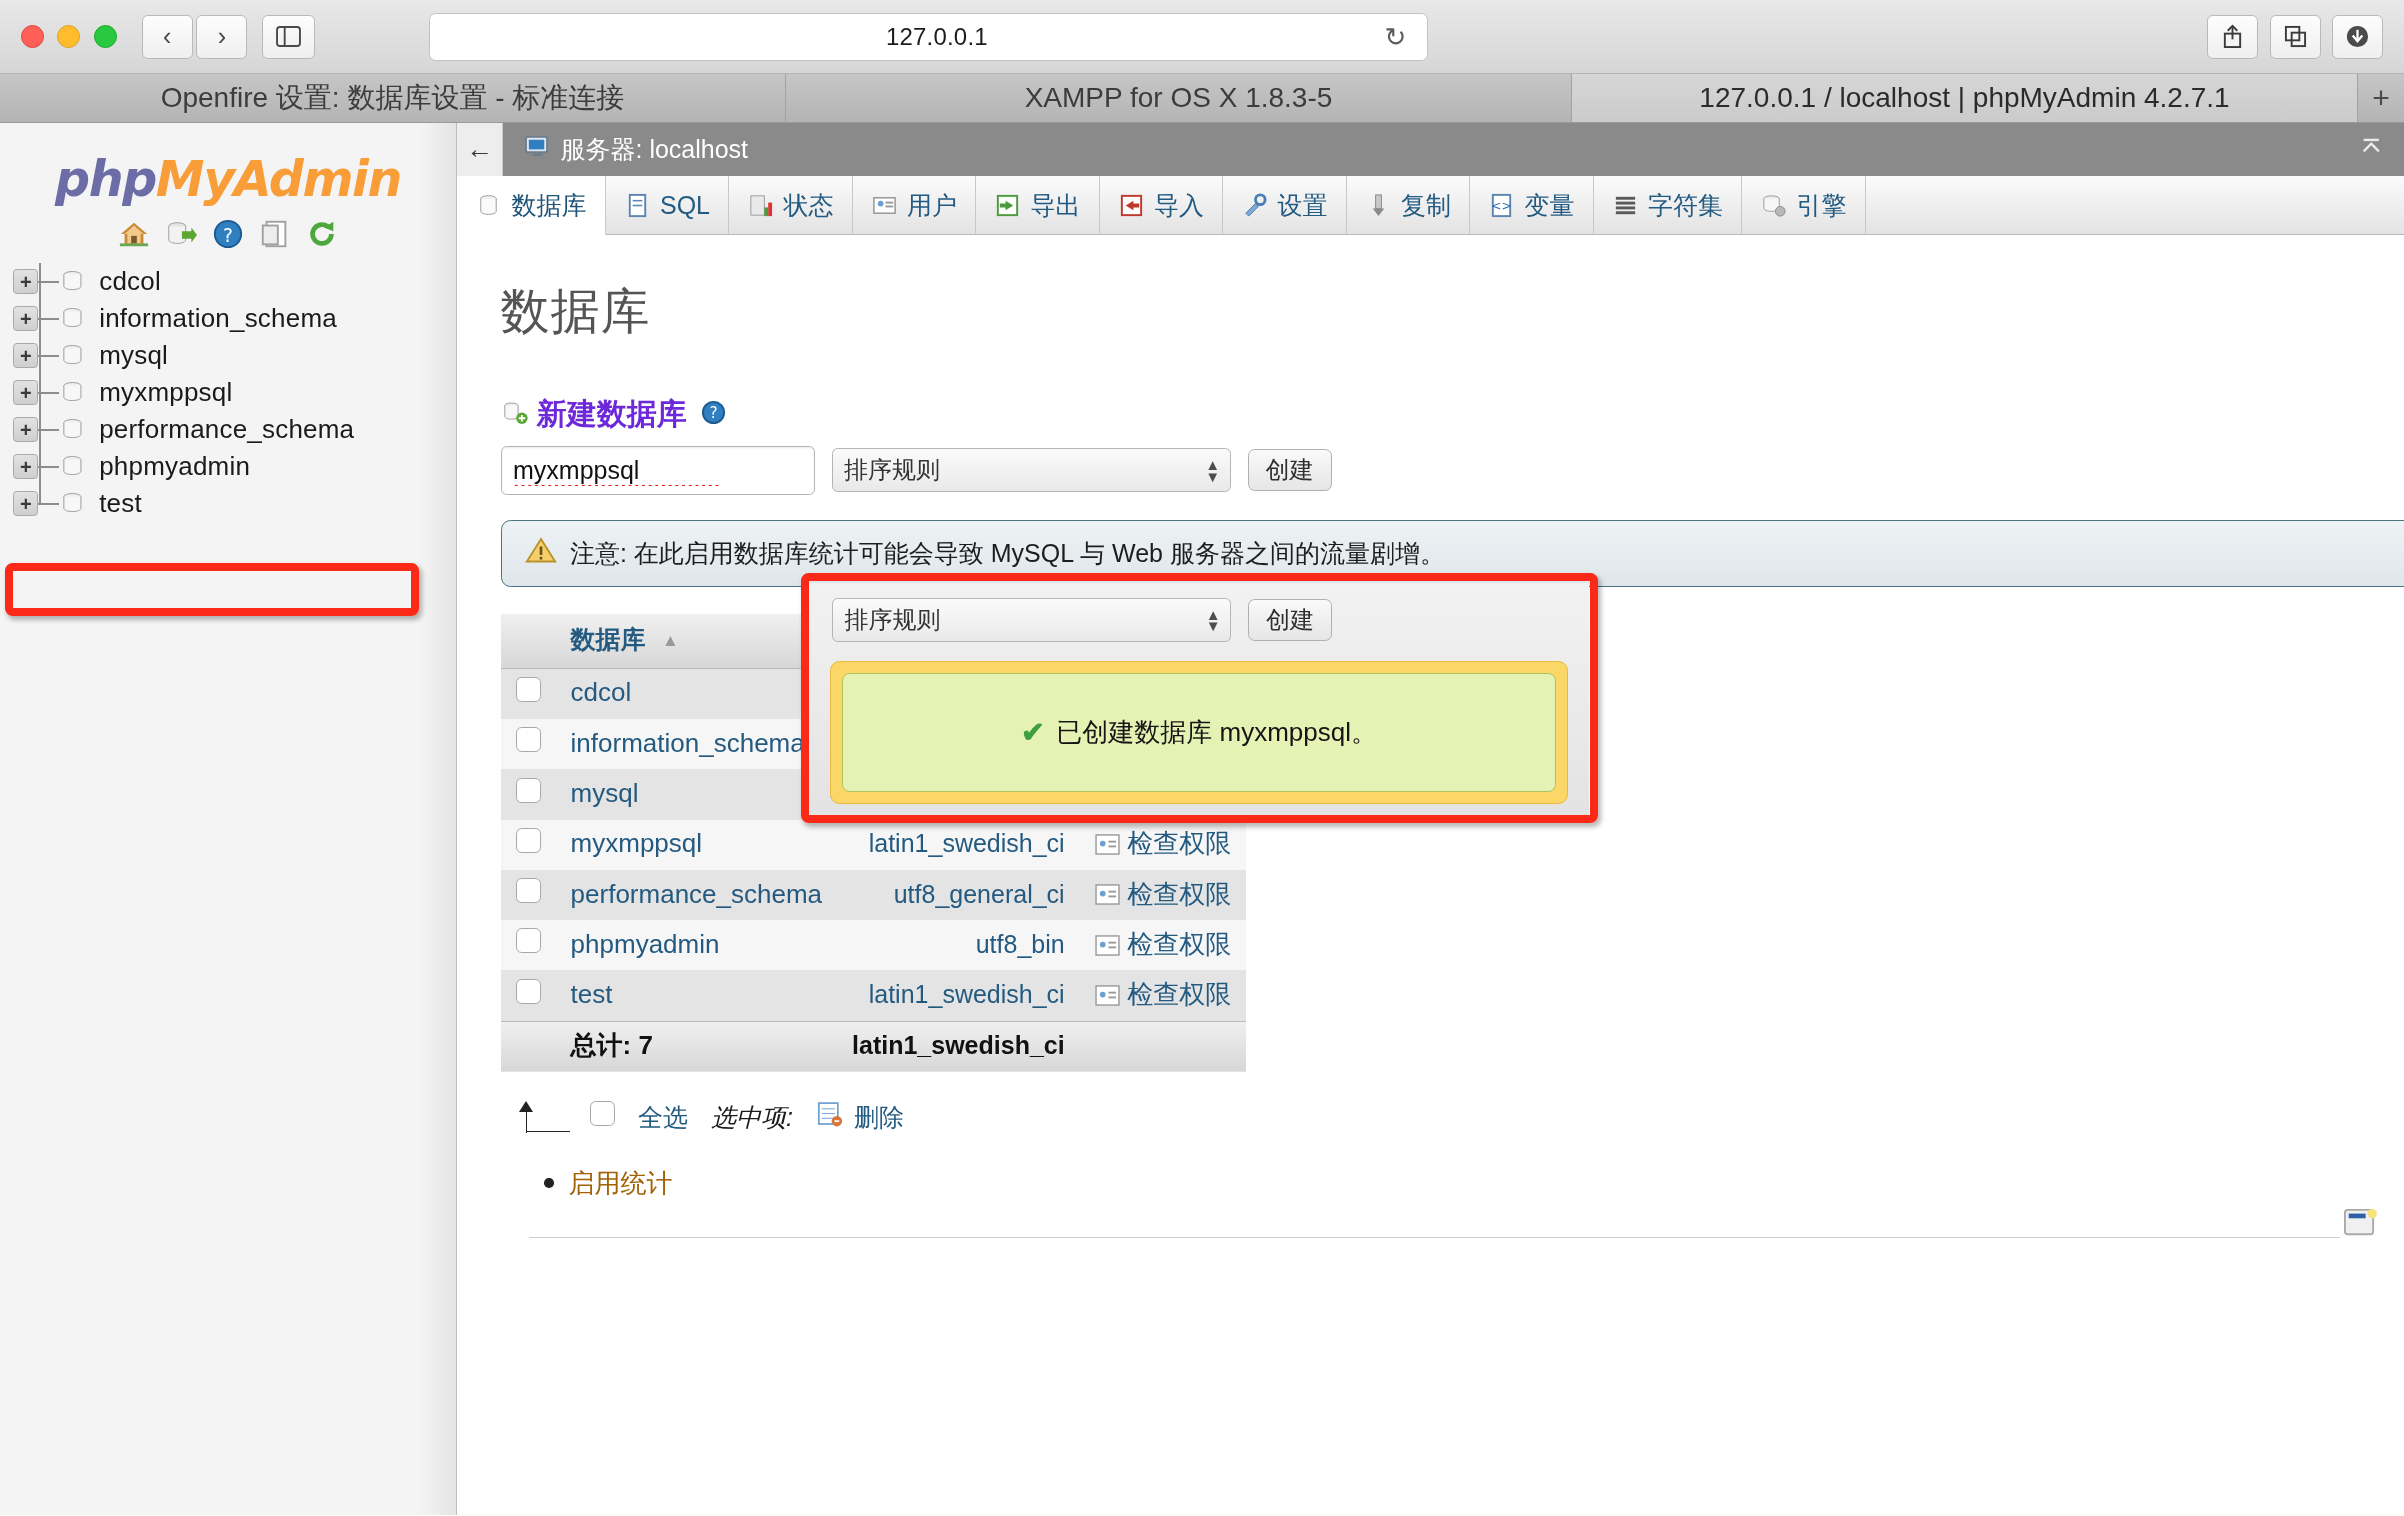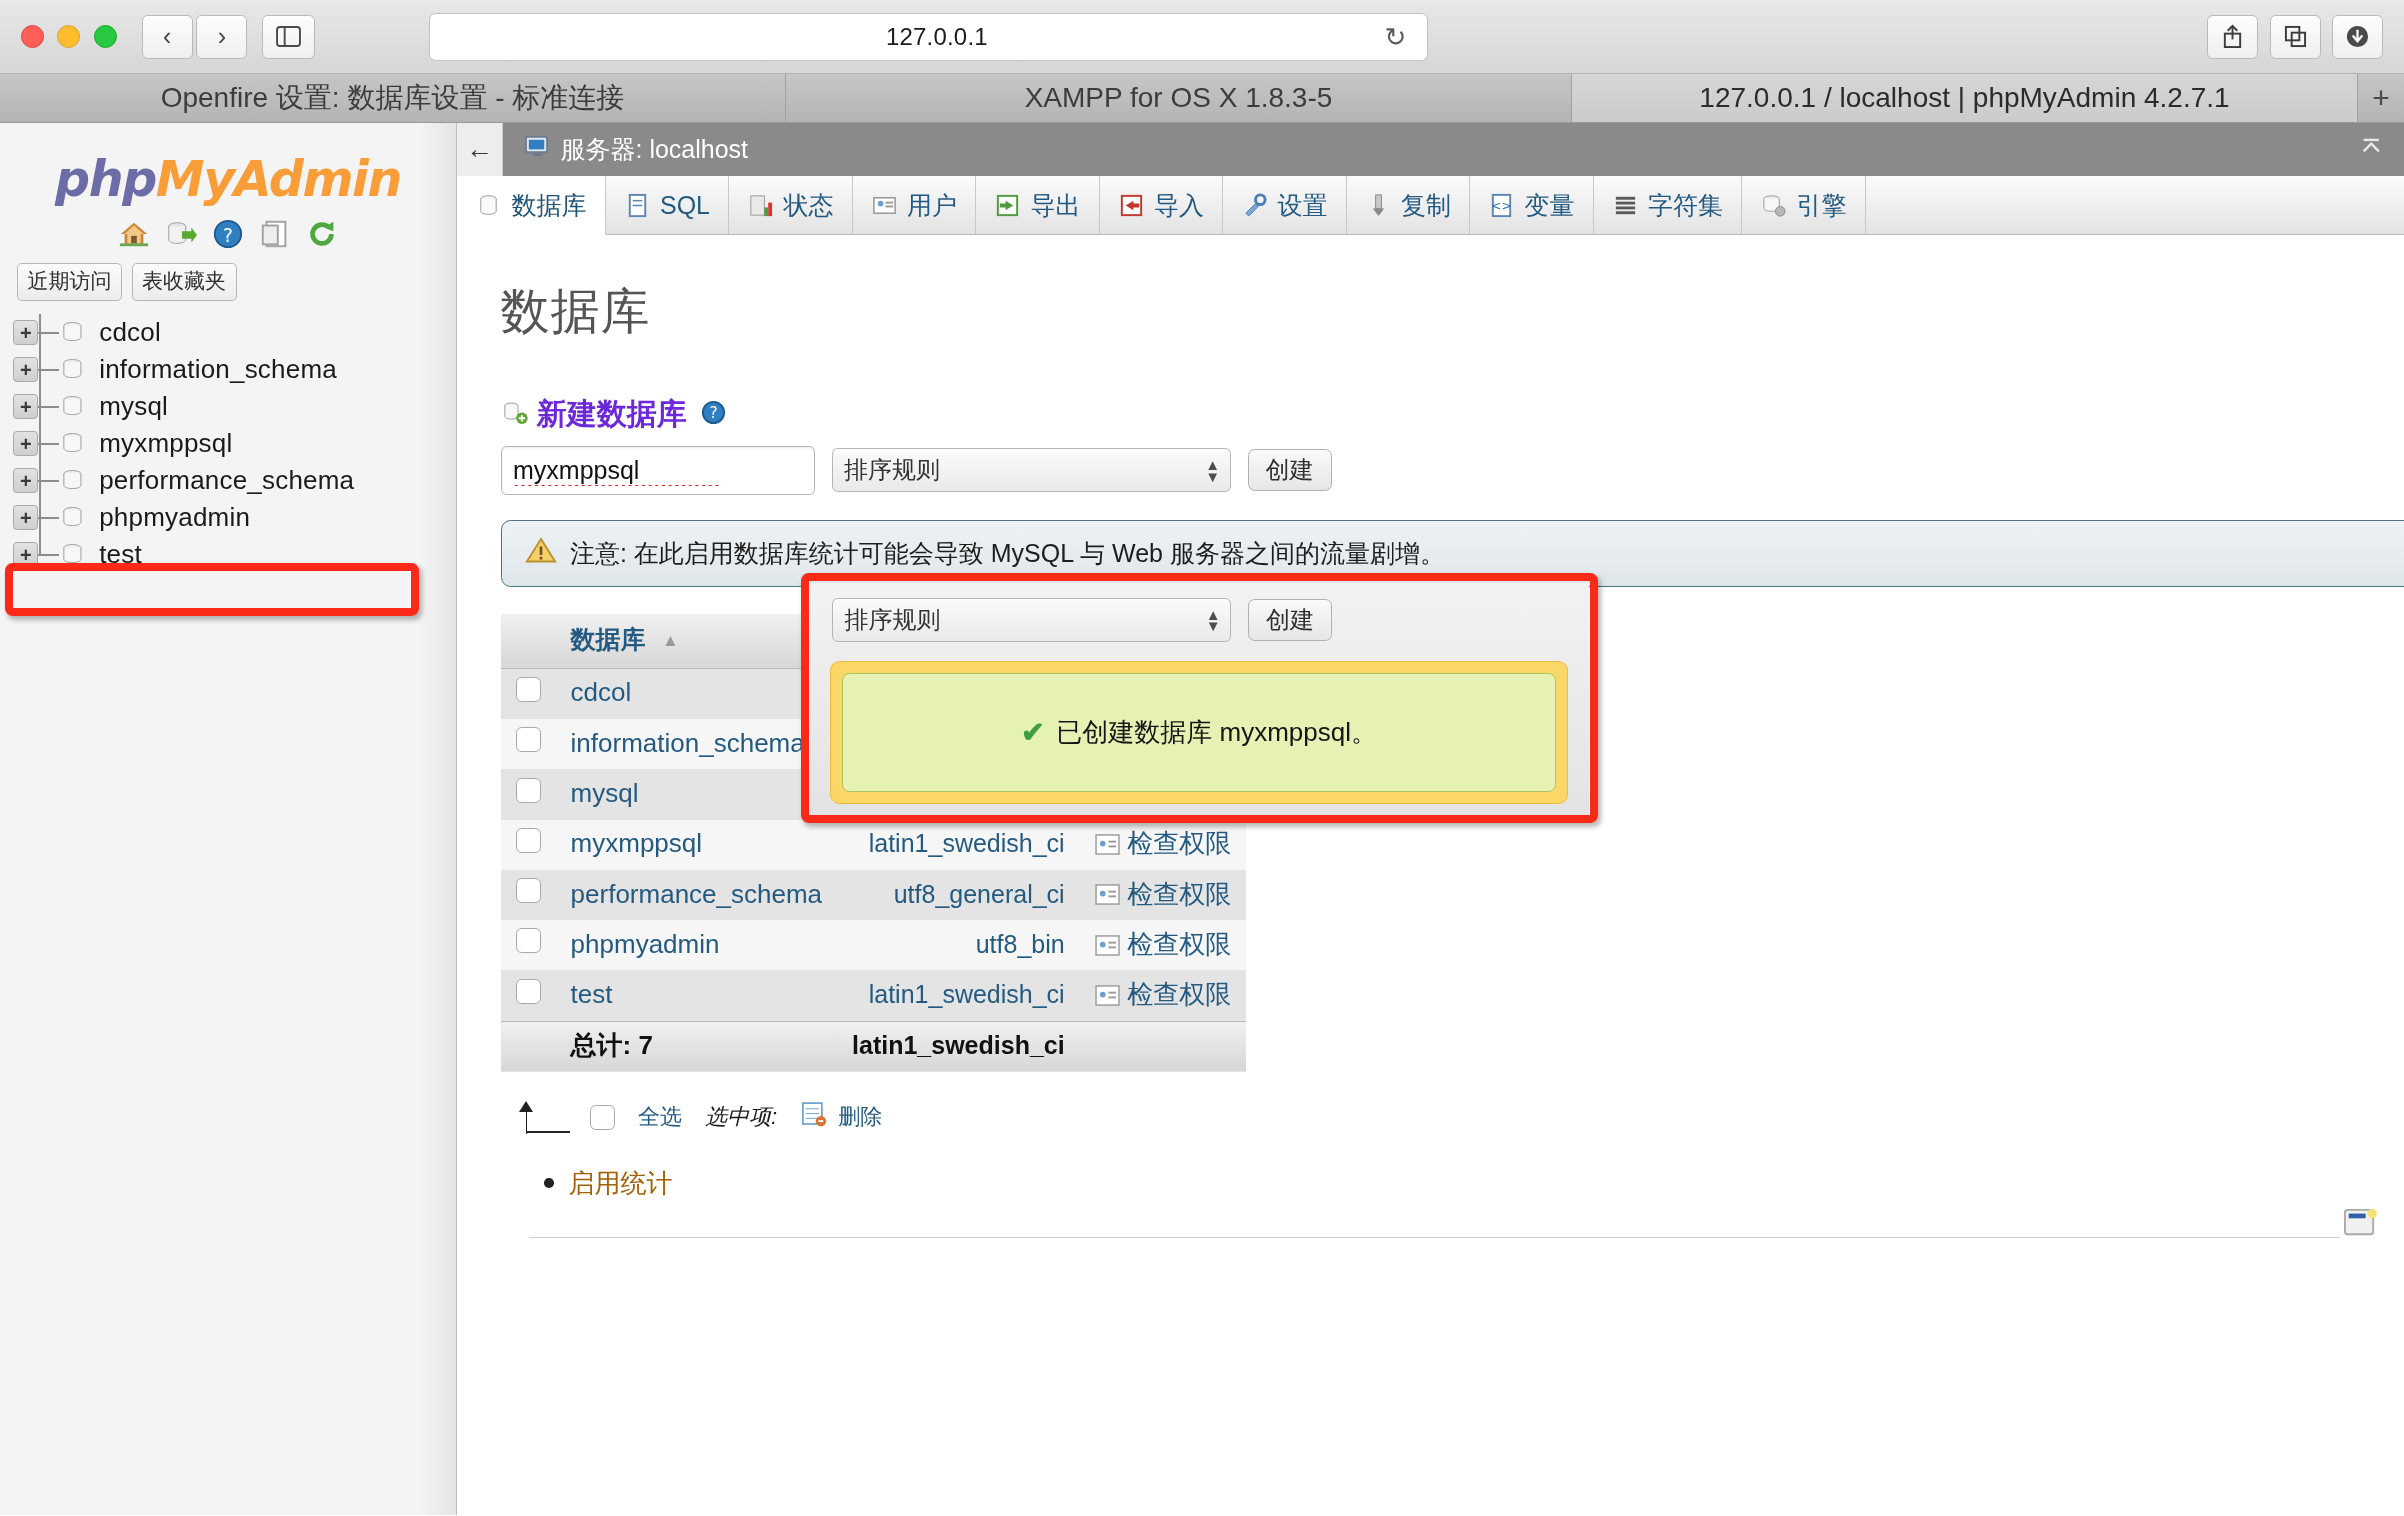--- a/index.html
+++ b/index.html
@@ -277,21 +277,21 @@
   td.cb { width:44px; padding-left:13.3px; padding-right:0; }
   .chk {
     width:25px; height:25px; display:inline-block;
     border:1px solid #a8a8a8; border-radius:5.7px; background:#fff;
   }
   td.coll { text-align:right; color:#111; font-size:25px; }
   td.priv { color:#245a80; }
   td.priv .pi { display:inline-block; width:25px; height:21px; vertical-align:-2.9px; margin-right:7.6px; }
   .sortarrow { display:inline-block; margin-left:9.5px; color:#9a9a9a; font-size:17px; vertical-align:2.9px; }
 
-  .bulkrow { display:flex; align-items:center; gap:23px; margin:28.5px 0 0 23px; font-size:22px; }
+  .bulkrow { display:flex; gap:23px; margin:28.5px 0 0 23px; font-size:25px; }
   .arrow-l {
     width:51px;height:32px;position:relative;flex:none;
   }
   .arrow-l:before {
     content:""; position:absolute; left:9.5px; top:9.5px; width:1.9px; height:23px; background:#222;
   }
   .arrow-l:after {
     content:""; position:absolute; left:9.5px; top:30px; width:44px; height:1.9px; background:#222;
   }
   .arrow-head {
@@ -442,24 +442,20 @@
           </svg>
       </span>
       <span class="pmaicon">
         <svg width="32" height="32" viewBox="0 0 34 34">
             <path d="M27 17a10 10 0 1 1-4-8" fill="none" stroke="#4fa83d" stroke-width="5"></path>
             <polygon points="29,4 29,14 19,10" fill="#4fa83d"></polygon>
           </svg>
       </span>
     </div>
 
-    <div class="chipbar">
-      <span class="chip">近期访问</span>
-      <span class="chip">表收藏夹</span>
-    </div>
 
     <div class="dbtree">
 
       <div class="dbrow">
         <span class="vline"></span>
         <span class="expander">+</span>
         <span class="treeline"></span>
         <span class="dbicon">
           <svg width="28.5" height="25" viewBox="0 0 30 26">
               <ellipse cx="12" cy="6" rx="9" ry="3.5" fill="#f0f0f0" stroke="#9a9a9a"></ellipse>

